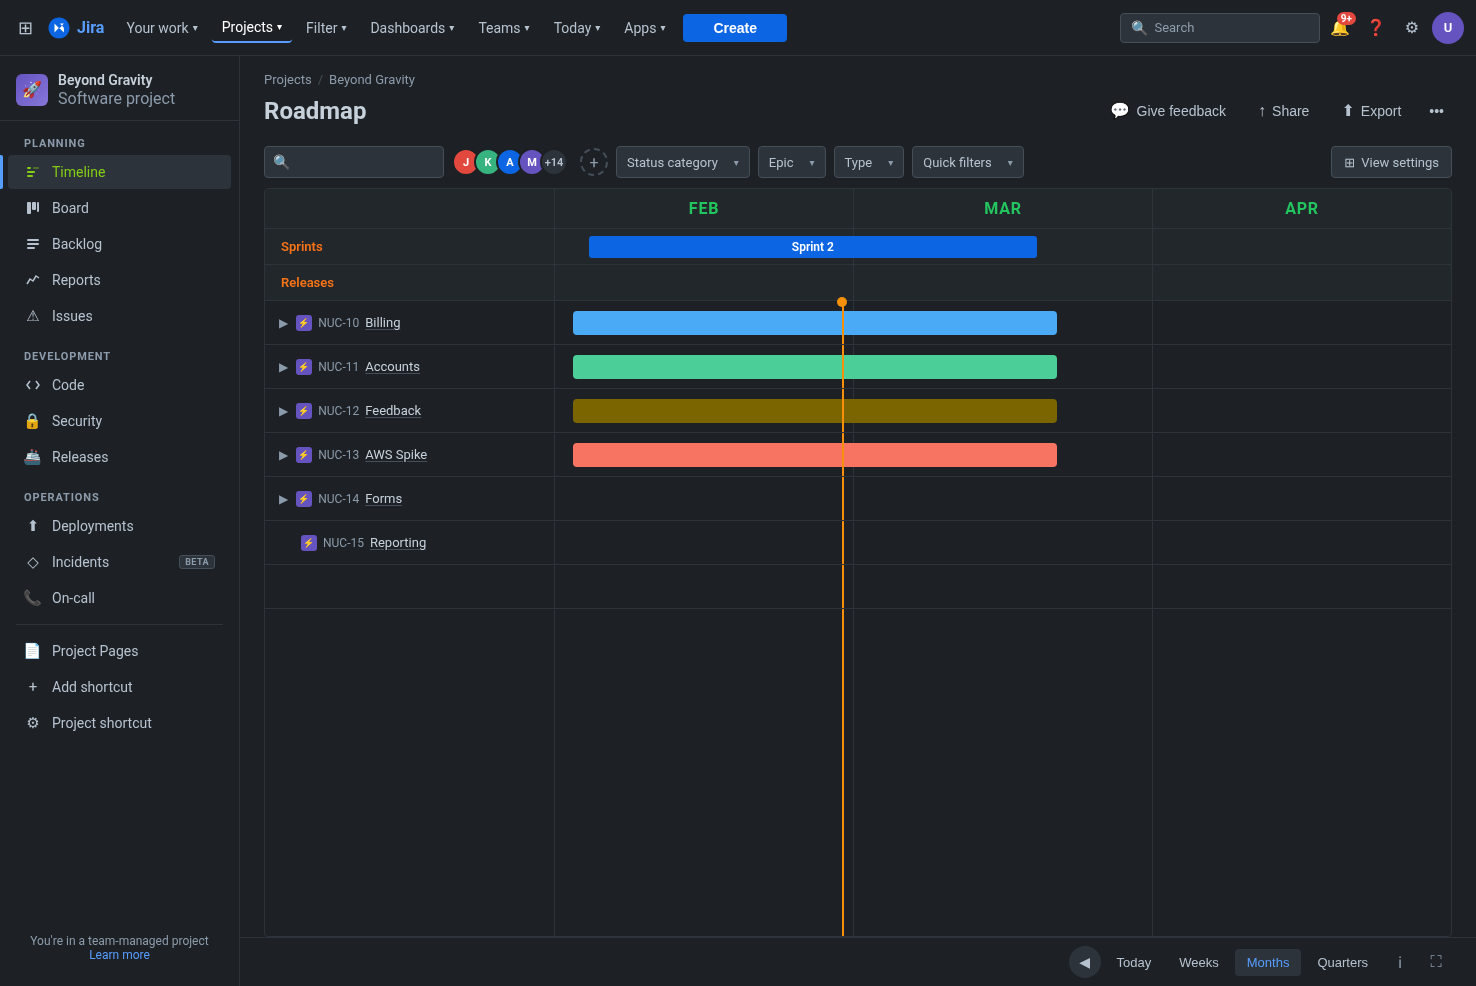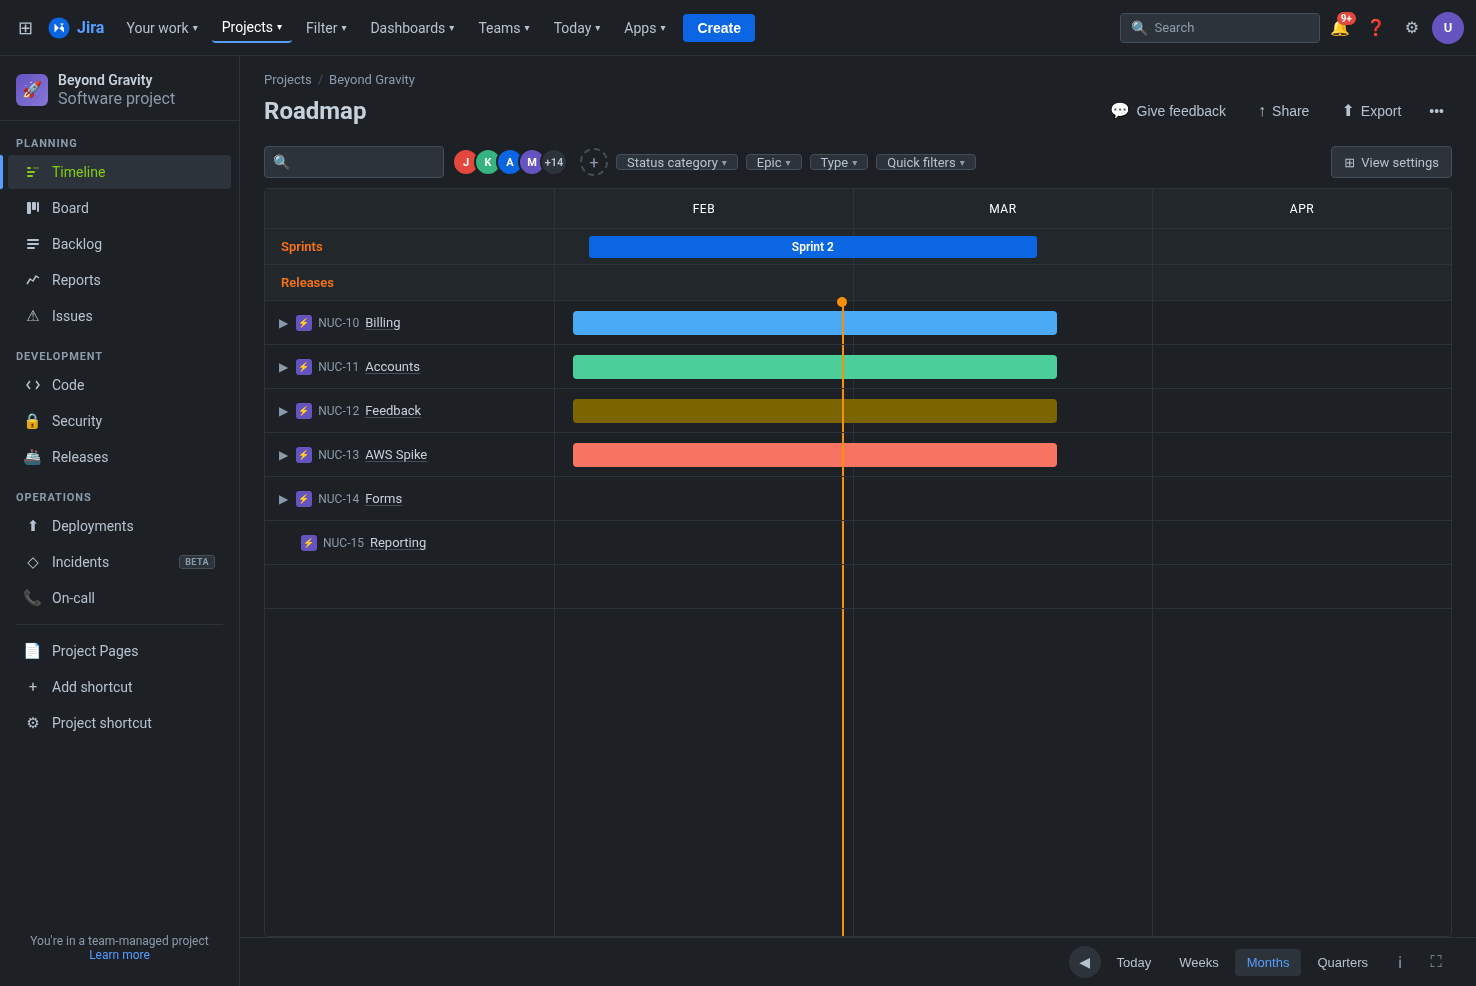--- a/index.html
+++ b/index.html
@@ -64,21 +64,21 @@
     }
     .nav-item.active {
       color: #fff;
     }
     .nav-item .chevron { font-size: 10px; }
     .nav-create-btn {
       background: #0c66e4;
       color: #fff;
       border: none;
       border-radius: 4px;
-      padding: 6px 14px;
+      padding: 6px 30px;
       font-size: 14px;
       font-weight: 600;
       cursor: pointer;
       margin-left: 4px;
     }
     .nav-spacer { flex: 1; }
     .nav-search {
       background: #2c333a;
       border: 1px solid #454f59;
       border-radius: 4px;
@@ -179,20 +179,21 @@
       color: #8c9bab;
       font-size: 16px;
     }
     .sidebar-section-label {
       padding: 16px 16px 4px;
       font-size: 11px;
       font-weight: 700;
       color: #8c9bab;
       letter-spacing: 0.08em;
       text-transform: uppercase;
+      margin-left: 8px;
     }
     .sidebar-item {
       display: flex;
       align-items: center;
       gap: 10px;
       padding: 8px 16px;
       cursor: pointer;
       border-radius: 4px;
       margin: 1px 8px;
       color: #b6c2cf;
@@ -358,29 +359,29 @@
       align-items: center;
       justify-content: center;
       color: #8c9bab;
       cursor: pointer;
       margin-left: 4px;
       font-size: 16px;
     }
     .filter-btn {
       display: flex;
       align-items: center;
-      gap: 4px;
+      gap: 16px;
       padding: 4px 10px;
       background: #2c333a;
       border: 1px solid #454f59;
       border-radius: 4px;
       color: #b6c2cf;
       cursor: pointer;
       font-size: 13px;
-      height: 16px;
+      height: 32px;
     }
     .filter-chevron { font-size: 10px; color: #8c9bab; }
     .toolbar-spacer { flex: 1; }
     .view-settings-btn {
       display: flex;
       align-items: center;
       gap: 6px;
       padding: 4px 12px;
       background: #2c333a;
       border: 1px solid #454f59;
@@ -422,24 +423,24 @@
     }
     .gantt-months {
       flex: 1;
       display: flex;
     }
     .gantt-month {
       flex: 1;
       display: flex;
       align-items: center;
       justify-content: center;
-      font-size: 12px;
-      color: #ffffff;
+      font-size: 16px;
+      color: #22c55e;
       border-right: 1px solid #2c333a;
-      font-weight: 400;
+      font-weight: 700;
       letter-spacing: 0.05em;
     }
     .gantt-month:last-child { border-right: none; }
     .gantt-body {
       flex: 1;
       display: flex;
       flex-direction: column;
       overflow-y: auto;
     }
     .gantt-section-row {

